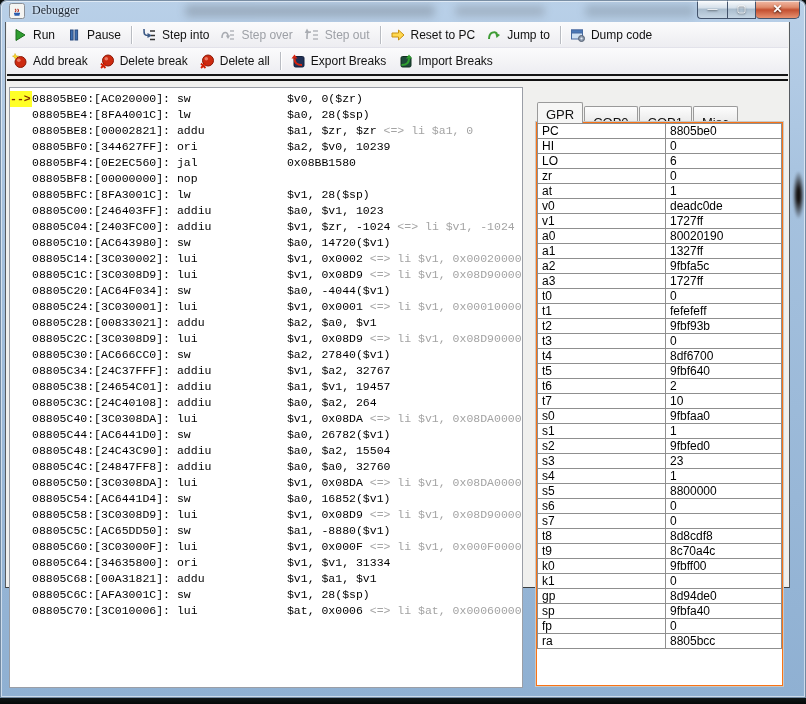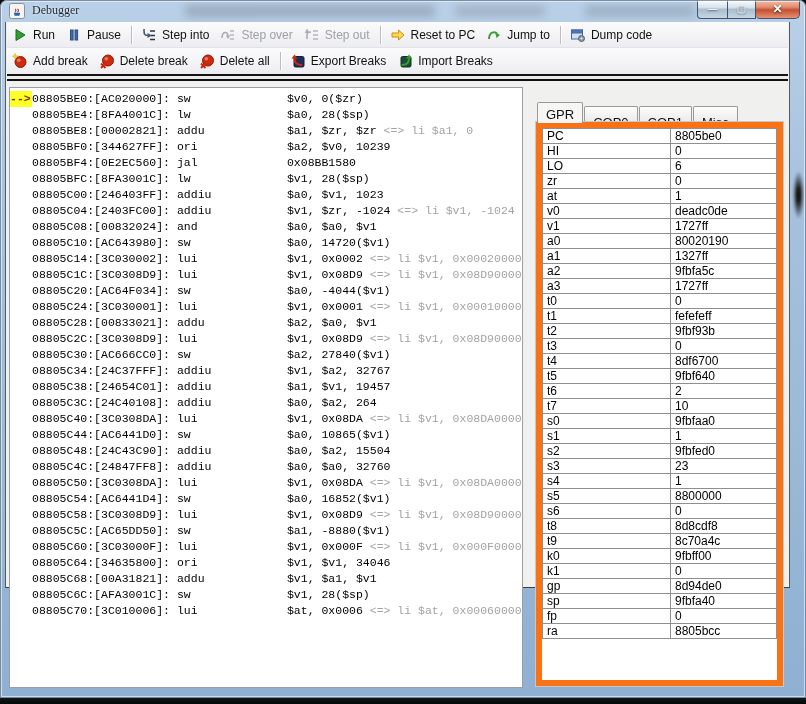--- a/index.html
+++ b/index.html
@@ -59,21 +59,21 @@
   .mn { display:inline-block; width:110px; }
   .alt { color:#a3a3a3; }
 
   
   .regtabs { position:absolute; left:531px; top:80px; display:flex; align-items:flex-end; height:21px; }
   .rtab { font-size:13px; color:#111; background:linear-gradient(180deg,#fdfdfd,#e9e9e9);
           border:1px solid #9a9a9a; border-bottom:none; padding:8px 8px 3px 8px; height:17px;
           border-radius:2px 2px 0 0; margin-right:1px; cursor:default; }
   .rtab.active { height:21px; background:#f6f6f5; padding-top:4px; position:relative; z-index:2; }
   .regwrap { position:absolute; left:530px; top:100px; width:247px; height:564px;
-             border:6px solid #f97316; background:#fff; box-shadow:0 0 0 1px #c8c8c6; }
+             border:1px solid #f97316; background:#fff; box-shadow:0 0 0 1px #c8c8c6; }
   table.regs { border-collapse:collapse; width:100%; table-layout:fixed; }
   table.regs td { border:1px solid #8f8f8f; height:15px; font-size:12px; color:#000;
                   padding:0 0 0 4px; overflow:hidden; white-space:nowrap; }
   td.rname { width:128px; }
 
   
   .border-smudge { position:absolute; right:2px; top:172px; width:11px; height:46px;
                    background:radial-gradient(ellipse at center,#14100e 20%,rgba(20,16,14,0) 75%);
                    filter:blur(1px); }
   .bottom-strip { position:absolute; left:0; bottom:0; width:806px; height:6px;
@@ -245,45 +245,45 @@
       </div>
 
       <div class="toolbar-edge"></div>
 
       <div class="disasm">
           <div class="dline"><span class="mk cur">--&gt;</span><span>08805BE0:[AC020000]: </span><span class="mn">sw</span><span>$v0, 0($zr)</span></div>
           <div class="dline"><span class="mk"></span><span>08805BE4:[8FA4001C]: </span><span class="mn">lw</span><span>$a0, 28($sp)</span></div>
           <div class="dline"><span class="mk"></span><span>08805BE8:[00002821]: </span><span class="mn">addu</span><span>$a1, $zr, $zr</span><span class="alt"> &lt;=&gt; li $a1, 0</span></div>
           <div class="dline"><span class="mk"></span><span>08805BF0:[344627FF]: </span><span class="mn">ori</span><span>$a2, $v0, 10239</span></div>
           <div class="dline"><span class="mk"></span><span>08805BF4:[0E2EC560]: </span><span class="mn">jal</span><span>0x08BB1580</span></div>
+          <div class="dline"><span class="mk"></span><span>08805BF8:[00000000]: </span><span class="mn">nop</span><span></span></div>
           <div class="dline"><span class="mk"></span><span>08805BFC:[8FA3001C]: </span><span class="mn">lw</span><span>$v1, 28($sp)</span></div>
           <div class="dline"><span class="mk"></span><span>08805C00:[246403FF]: </span><span class="mn">addiu</span><span>$a0, $v1, 1023</span></div>
           <div class="dline"><span class="mk"></span><span>08805C04:[2403FC00]: </span><span class="mn">addiu</span><span>$v1, $zr, -1024</span><span class="alt"> &lt;=&gt; li $v1, -1024</span></div>
-          <div class="dline"><span class="mk"></span><span>08805C08:[00832024]: </span><span class="mn">and</span><span>$a0, $a0, $v1</span></div>
           <div class="dline"><span class="mk"></span><span>08805C10:[AC643980]: </span><span class="mn">sw</span><span>$a0, 14720($v1)</span></div>
           <div class="dline"><span class="mk"></span><span>08805C14:[3C030002]: </span><span class="mn">lui</span><span>$v1, 0x0002</span><span class="alt"> &lt;=&gt; li $v1, 0x00020000</span></div>
           <div class="dline"><span class="mk"></span><span>08805C1C:[3C0308D9]: </span><span class="mn">lui</span><span>$v1, 0x08D9</span><span class="alt"> &lt;=&gt; li $v1, 0x08D90000</span></div>
           <div class="dline"><span class="mk"></span><span>08805C20:[AC64F034]: </span><span class="mn">sw</span><span>$a0, -4044($v1)</span></div>
           <div class="dline"><span class="mk"></span><span>08805C24:[3C030001]: </span><span class="mn">lui</span><span>$v1, 0x0001</span><span class="alt"> &lt;=&gt; li $v1, 0x00010000</span></div>
           <div class="dline"><span class="mk"></span><span>08805C28:[00833021]: </span><span class="mn">addu</span><span>$a2, $a0, $v1</span></div>
           <div class="dline"><span class="mk"></span><span>08805C2C:[3C0308D9]: </span><span class="mn">lui</span><span>$v1, 0x08D9</span><span class="alt"> &lt;=&gt; li $v1, 0x08D90000</span></div>
           <div class="dline"><span class="mk"></span><span>08805C30:[AC666CC0]: </span><span class="mn">sw</span><span>$a2, 27840($v1)</span></div>
           <div class="dline"><span class="mk"></span><span>08805C34:[24C37FFF]: </span><span class="mn">addiu</span><span>$v1, $a2, 32767</span></div>
           <div class="dline"><span class="mk"></span><span>08805C38:[24654C01]: </span><span class="mn">addiu</span><span>$a1, $v1, 19457</span></div>
           <div class="dline"><span class="mk"></span><span>08805C3C:[24C40108]: </span><span class="mn">addiu</span><span>$a0, $a2, 264</span></div>
           <div class="dline"><span class="mk"></span><span>08805C40:[3C0308DA]: </span><span class="mn">lui</span><span>$v1, 0x08DA</span><span class="alt"> &lt;=&gt; li $v1, 0x08DA0000</span></div>
-          <div class="dline"><span class="mk"></span><span>08805C44:[AC6441D0]: </span><span class="mn">sw</span><span>$a0, 10865($v1)</span></div>
+          <div class="dline"><span class="mk"></span><span>08805C44:[AC6441D0]: </span><span class="mn">sw</span><span>$a0, 26782($v1)</span></div>
           <div class="dline"><span class="mk"></span><span>08805C48:[24C43C90]: </span><span class="mn">addiu</span><span>$a0, $a2, 15504</span></div>
           <div class="dline"><span class="mk"></span><span>08805C4C:[24847FF8]: </span><span class="mn">addiu</span><span>$a0, $a0, 32760</span></div>
           <div class="dline"><span class="mk"></span><span>08805C50:[3C0308DA]: </span><span class="mn">lui</span><span>$v1, 0x08DA</span><span class="alt"> &lt;=&gt; li $v1, 0x08DA0000</span></div>
           <div class="dline"><span class="mk"></span><span>08805C54:[AC6441D4]: </span><span class="mn">sw</span><span>$a0, 16852($v1)</span></div>
           <div class="dline"><span class="mk"></span><span>08805C58:[3C0308D9]: </span><span class="mn">lui</span><span>$v1, 0x08D9</span><span class="alt"> &lt;=&gt; li $v1, 0x08D90000</span></div>
           <div class="dline"><span class="mk"></span><span>08805C5C:[AC65DD50]: </span><span class="mn">sw</span><span>$a1, -8880($v1)</span></div>
           <div class="dline"><span class="mk"></span><span>08805C60:[3C03000F]: </span><span class="mn">lui</span><span>$v1, 0x000F</span><span class="alt"> &lt;=&gt; li $v1, 0x000F0000</span></div>
-          <div class="dline"><span class="mk"></span><span>08805C64:[34635800]: </span><span class="mn">ori</span><span>$v1, $v1, 34046</span></div>
+          <div class="dline"><span class="mk"></span><span>08805C64:[34635800]: </span><span class="mn">ori</span><span>$v1, $v1, 31334</span></div>
           <div class="dline"><span class="mk"></span><span>08805C68:[00A31821]: </span><span class="mn">addu</span><span>$v1, $a1, $v1</span></div>
           <div class="dline"><span class="mk"></span><span>08805C6C:[AFA3001C]: </span><span class="mn">sw</span><span>$v1, 28($sp)</span></div>
           <div class="dline"><span class="mk"></span><span>08805C70:[3C010006]: </span><span class="mn">lui</span><span>$at, 0x0006</span><span class="alt"> &lt;=&gt; li $at, 0x00060000</span></div>
         </div>
 
       <div class="regtabs">
           <div class="rtab active">GPR</div>
           <div class="rtab">COP0</div>
           <div class="rtab">COP1</div>
           <div class="rtab">Misc</div>
@@ -389,20 +389,24 @@
               </tr>
               <tr>
                 <td class="rname">s5</td>
                 <td>8800000</td>
               </tr>
               <tr>
                 <td class="rname">s6</td>
                 <td>0</td>
               </tr>
               <tr>
+                <td class="rname">s7</td>
+                <td>0</td>
+              </tr>
+              <tr>
                 <td class="rname">t8</td>
                 <td>8d8cdf8</td>
               </tr>
               <tr>
                 <td class="rname">t9</td>
                 <td>8c70a4c</td>
               </tr>
               <tr>
                 <td class="rname">k0</td>
                 <td>9fbff00</td>

